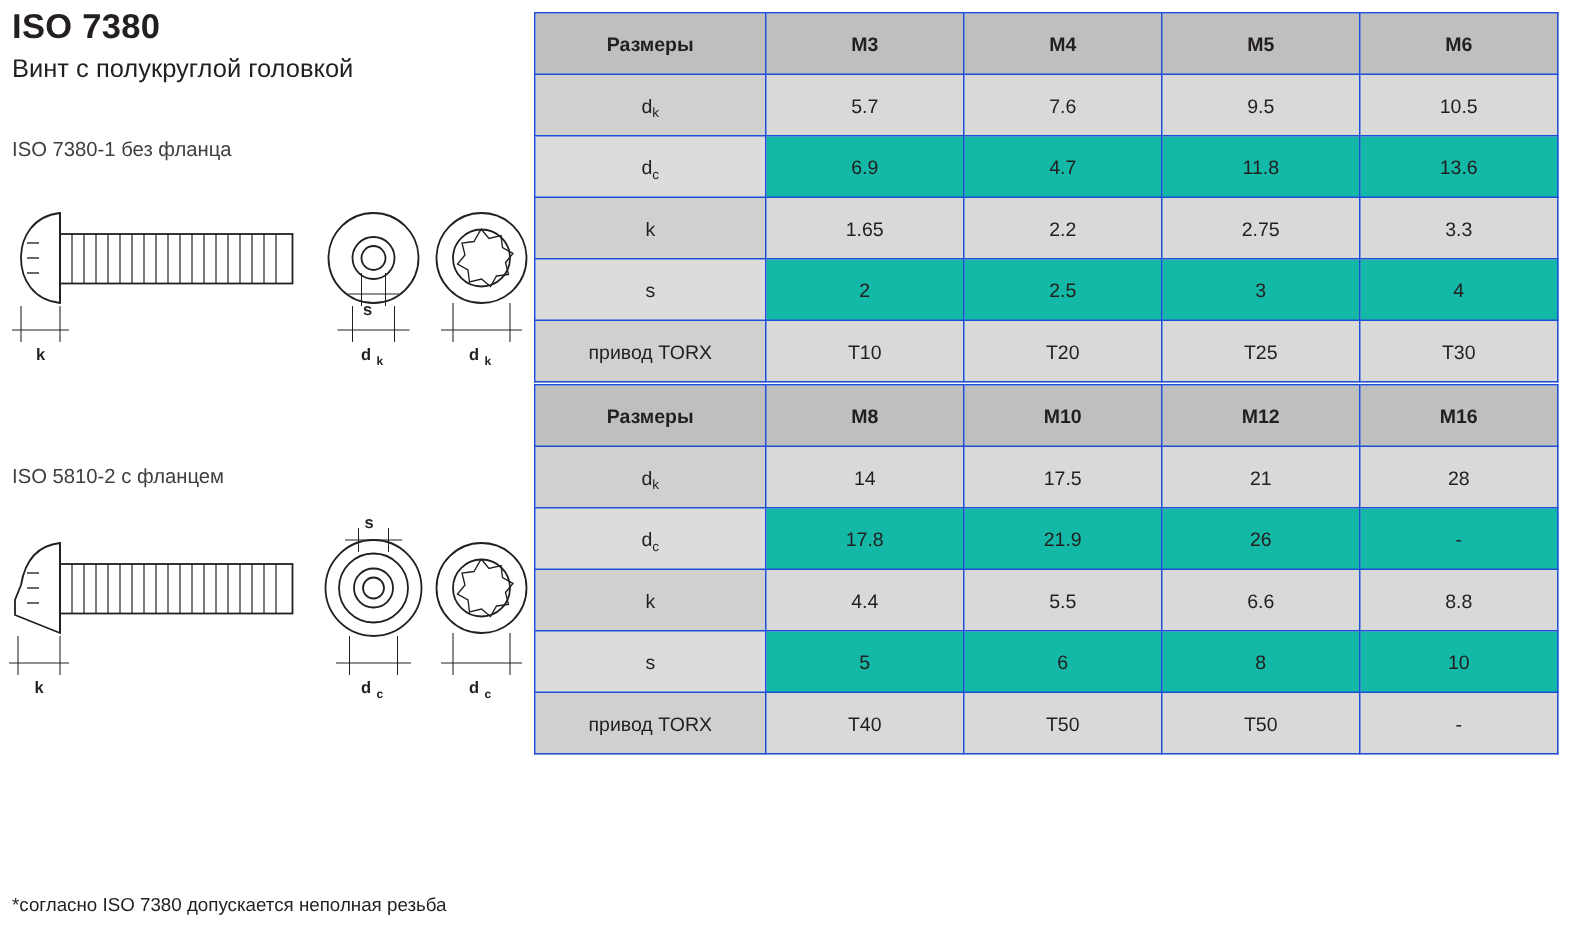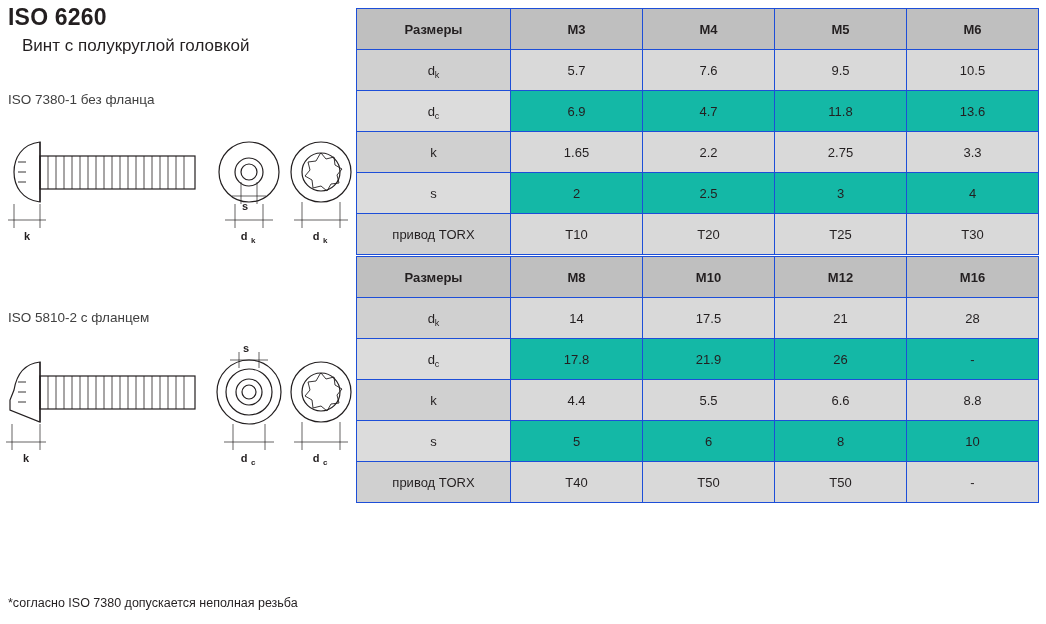--- a/index.html
+++ b/index.html
@@ -31,21 +31,20 @@
     font-size: 23px;
     font-weight: bold;
     letter-spacing: 0.2px;
   }
   #doc-subtitle {
     position: absolute;
     left: 8px;
     top: 36px;
     font-size: 17px;
     font-weight: normal;
-    margin-left: 14px;
   }
   .variant-caption {
     position: absolute;
     left: 8px;
     font-size: 13.5px;
     color: #404040;
   }
   #variant-1-caption { top: 92px; }
   #variant-2-caption { top: 310px; }
 
@@ -108,21 +107,21 @@
     vertical-align: baseline;
     position: relative;
     top: 3px;
   }
 </style>
 </head>
 <body>
 
 <div id="left-col">
 
-  <div id="doc-title">ISO 6260</div>
+  <div id="doc-title">ISO 7380</div>
   <div id="doc-subtitle">Винт с полукруглой головкой</div>
 
   <div class="variant-caption" id="variant-1-caption">ISO 7380-1 без фланца</div>
 
   <svg class="drawing" id="drawing-1" width="356" height="140" viewBox="0 0 356 140">
     <g fill="none" stroke="#231f20" stroke-width="1.2">
 
       <path d="M40,22 C22,24 14,38 14,52 C14,66 22,80 40,82 Z"></path>
       <line x1="40" y1="22" x2="40" y2="82"></line>
 

